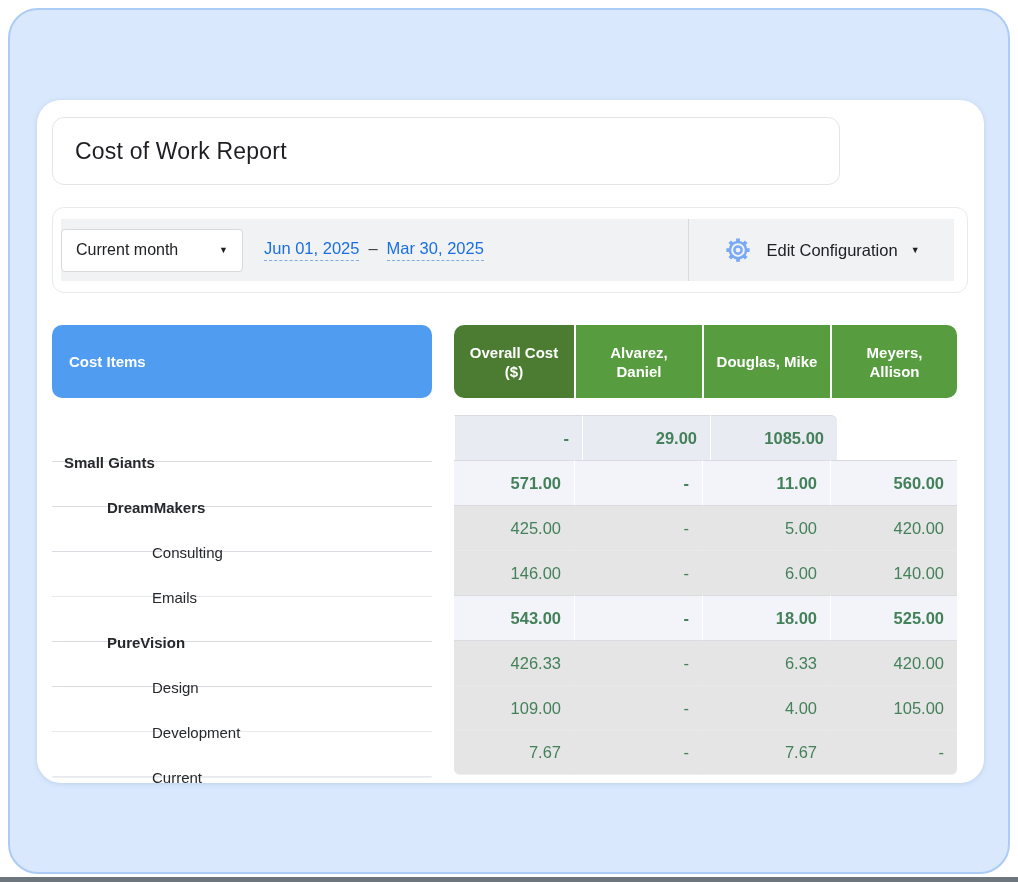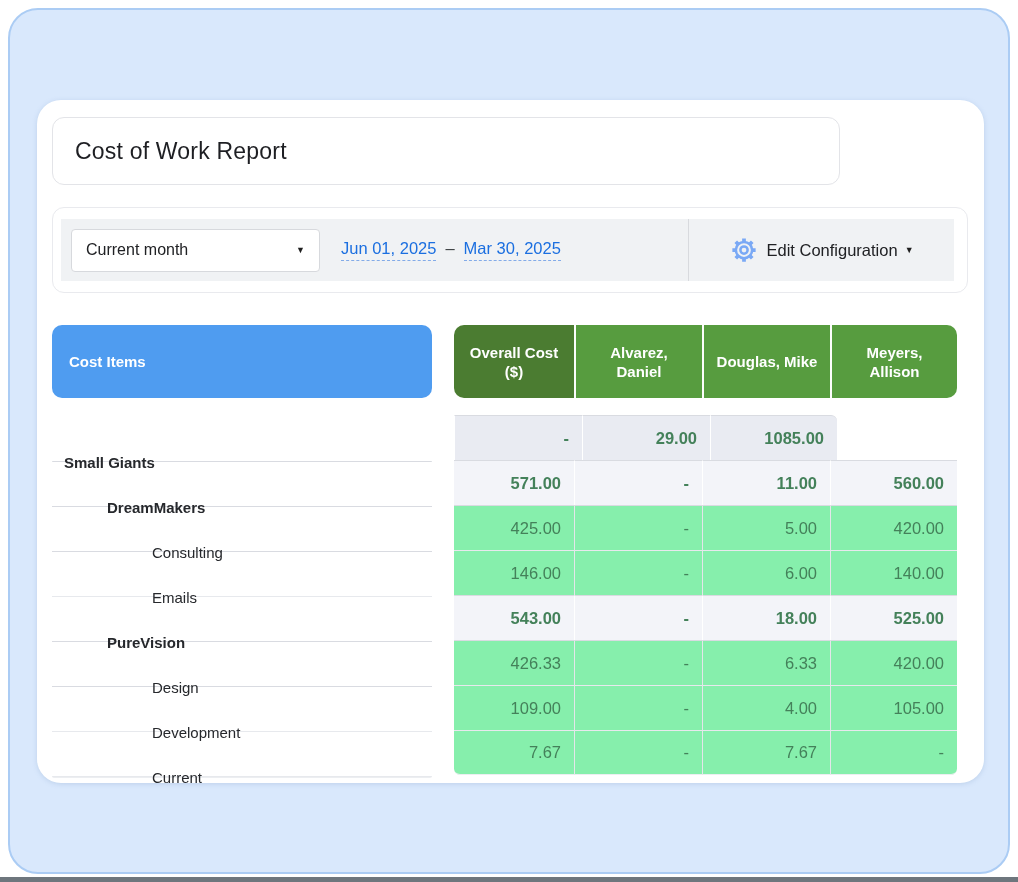--- a/index.html
+++ b/index.html
@@ -36,36 +36,36 @@
   
   .toolbar-card {
     position:absolute; left:15px; top:107px; width:916px; height:86px;
     border:1px solid #e9eaee; border-radius:12px; box-sizing:border-box; background:#fff;
   }
   .toolbar-bar {
     position:absolute; left:8px; top:11px; right:13px; bottom:11px;
     background:#f0f2f4; display:flex; align-items:center;
   }
   .period-select {
-    width:249px; height:43px; background:#fff; border:1px solid #d7d9dd;
-    border-radius:4px; margin-left:10px; display:flex; align-items:center;
+    width:182px; height:43px; background:#fff; border:1px solid #d7d9dd;
+    border-radius:4px; display:flex; align-items:center;
     justify-content:space-between; padding:0 14px; box-sizing:border-box; cursor:pointer;
   }
   .period-select .val { font-size:16px; color:#202124; }
   .caret { font-size:9px; color:#1f1f1f; line-height:1; }
   .dates { margin-left:21px; font-size:16.5px; display:flex; align-items:baseline; gap:9px; }
   .date-link {
     color:#1b6fe0; text-decoration:none; cursor:pointer;
     border-bottom:1.5px dashed #83abe8; padding-bottom:2px;
   }
   .date-sep { color:#3c4043; }
   .toolbar-divider { width:1px; align-self:stretch; background:#d8dade; margin-left:auto; }
   .edit-config {
     width:265px; display:flex; align-items:center; justify-content:center;
-    gap:7px; cursor:pointer; height:100%;
+    gap:13px; cursor:pointer; height:100%;
   }
   .edit-config .label { font-size:16.5px; font-weight:500; color:#202124; }
   
   .thead {
     position:absolute; left:15px; top:225px; height:73px; display:flex;
   }
   .blue-head {
     width:380px; background:#4f9cf0; border-radius:10px;
     display:flex; align-items:center; padding-left:17px; box-sizing:border-box;
   }
@@ -85,21 +85,21 @@
   
   .tbody { position:absolute; left:15px; top:315px; }
   .trow { display:flex; height:45px; }
   .c-label {
     width:380px; box-sizing:border-box; display:flex; align-items:center;
     font-size:15px; color:#26282c; background:#fff;margin-top:46px;
   }
   .c-gap { width:22px; }
   .c-val {
     box-sizing:border-box; display:flex; align-items:center; justify-content:flex-end;
-    padding-right:13px; font-size:16.5px; color:#44815a; background:#86efac;
+    padding-right:13px; font-size:16.5px; color:#44815a; background:#e5e5e5;
     border-left:1px solid #e4e6ea;
   }
   .c-val.v0 { width:120px; border-left:none; }
   .c-val.v1 { width:128px; }
   .c-val.v2 { width:128px; }
   .c-val.v3 { width:127px; }
   .lv0 .c-label { padding-left:12px; font-weight:700; }
   .lv1 .c-label { padding-left:55px; font-weight:700; }
   .lv2 .c-label { padding-left:100px; }
   .lv0 .c-val, .lv1 .c-val { font-weight:700; }

